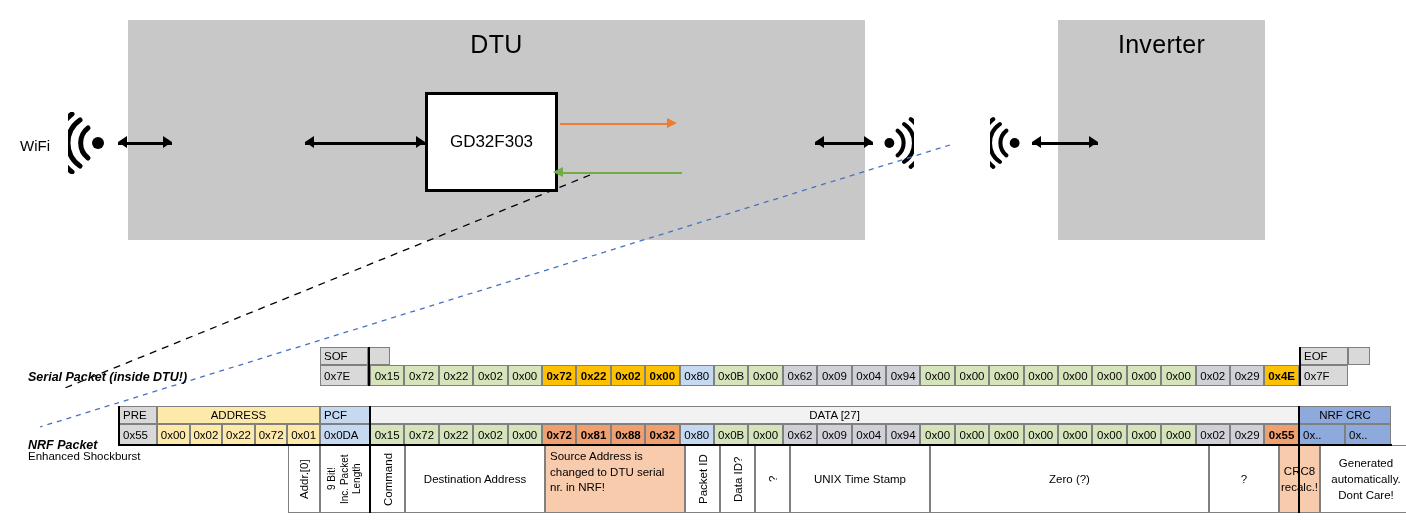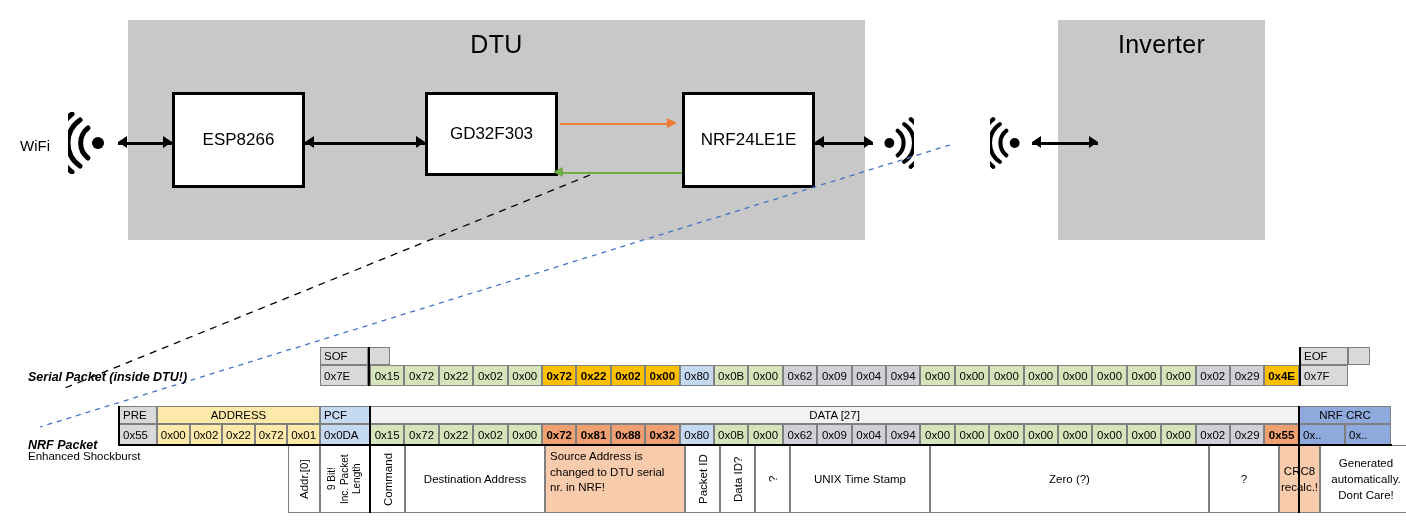--- a/index.html
+++ b/index.html
@@ -74,28 +74,22 @@
 
   <div class="wifi-label" style="left:20px;top:137px;">WiFi</div>
 
   <svg class="antenna" style="left:68px;top:112px;" width="56" height="62" viewBox="0 0 56 62">
     <path d="M30 31 m-6 0 a6 6 0 1 0 12 0 a6 6 0 1 0 -12 0" fill="#000"></path>
     <path d="M20 16 A19 19 0 0 0 20 46" stroke="#000" stroke-width="5" fill="none" stroke-linecap="round"></path>
     <path d="M12 8 A28 28 0 0 0 12 54" stroke="#000" stroke-width="5" fill="none" stroke-linecap="round"></path>
     <path d="M4 2 A37 37 0 0 0 4 60" stroke="#000" stroke-width="5" fill="none" stroke-linecap="round"></path>
   </svg>
 
-  <div class="chip" style="left:172px;top:92px;width:133px;height:96px;">
-    <span>ESP8266</span>
-  </div>
-  <div class="chip" style="left:425px;top:92px;width:133px;height:84px;">
+  <div class="chip" style="left:425px;top:92px;width:133px;height:100px;">
     <span>GD32F303</span>
-  </div>
-  <div class="chip" style="left:682px;top:92px;width:133px;height:96px;">
-    <span>NRF24LE1E</span>
   </div>
 
   <div class="conn" style="left:118px;top:142px;width:54px;"></div>
   <div class="arrowhead ah-r" style="left:163px;top:136px;"></div>
   <div class="arrowhead ah-l" style="left:118px;top:136px;"></div>
 
   <div class="conn" style="left:305px;top:142px;width:120px;"></div>
   <div class="arrowhead ah-r" style="left:416px;top:136px;"></div>
   <div class="arrowhead ah-l" style="left:305px;top:136px;"></div>
 

